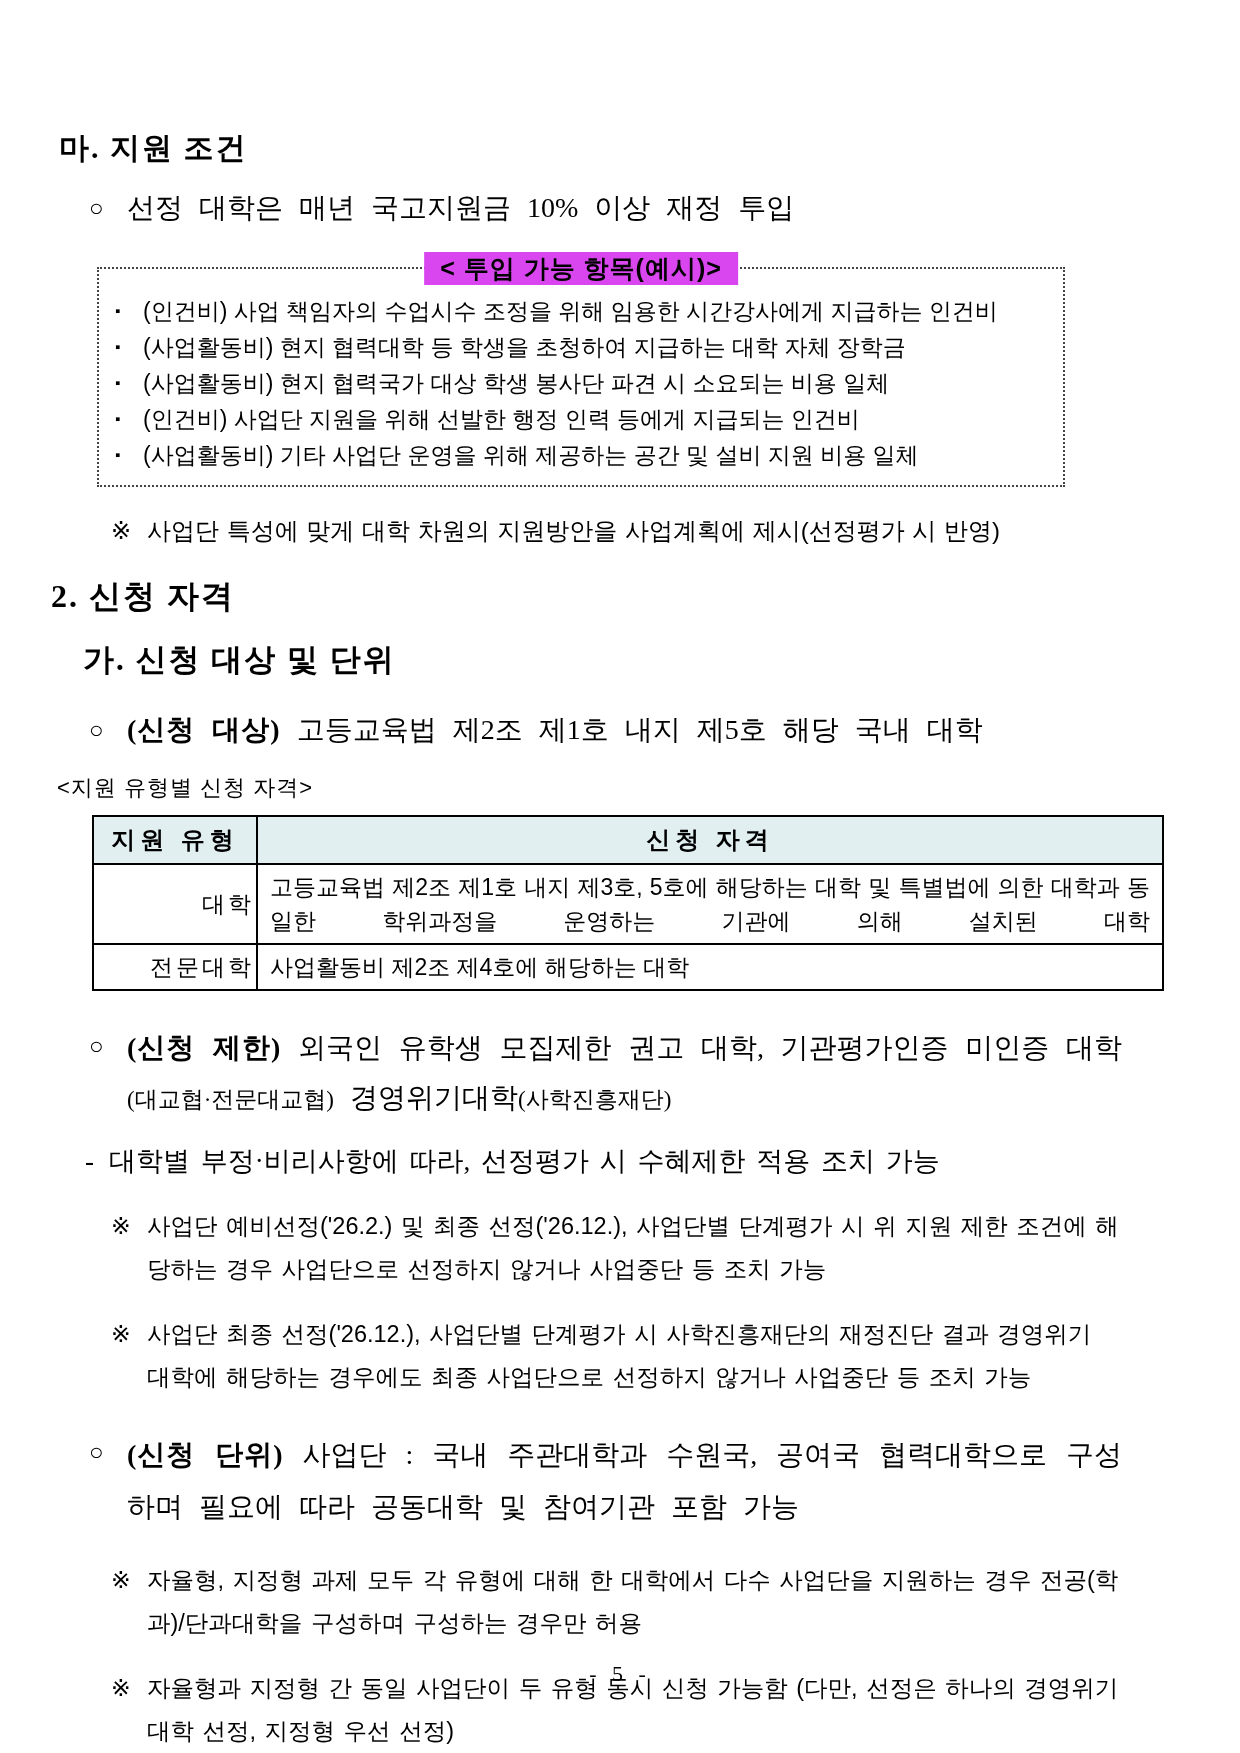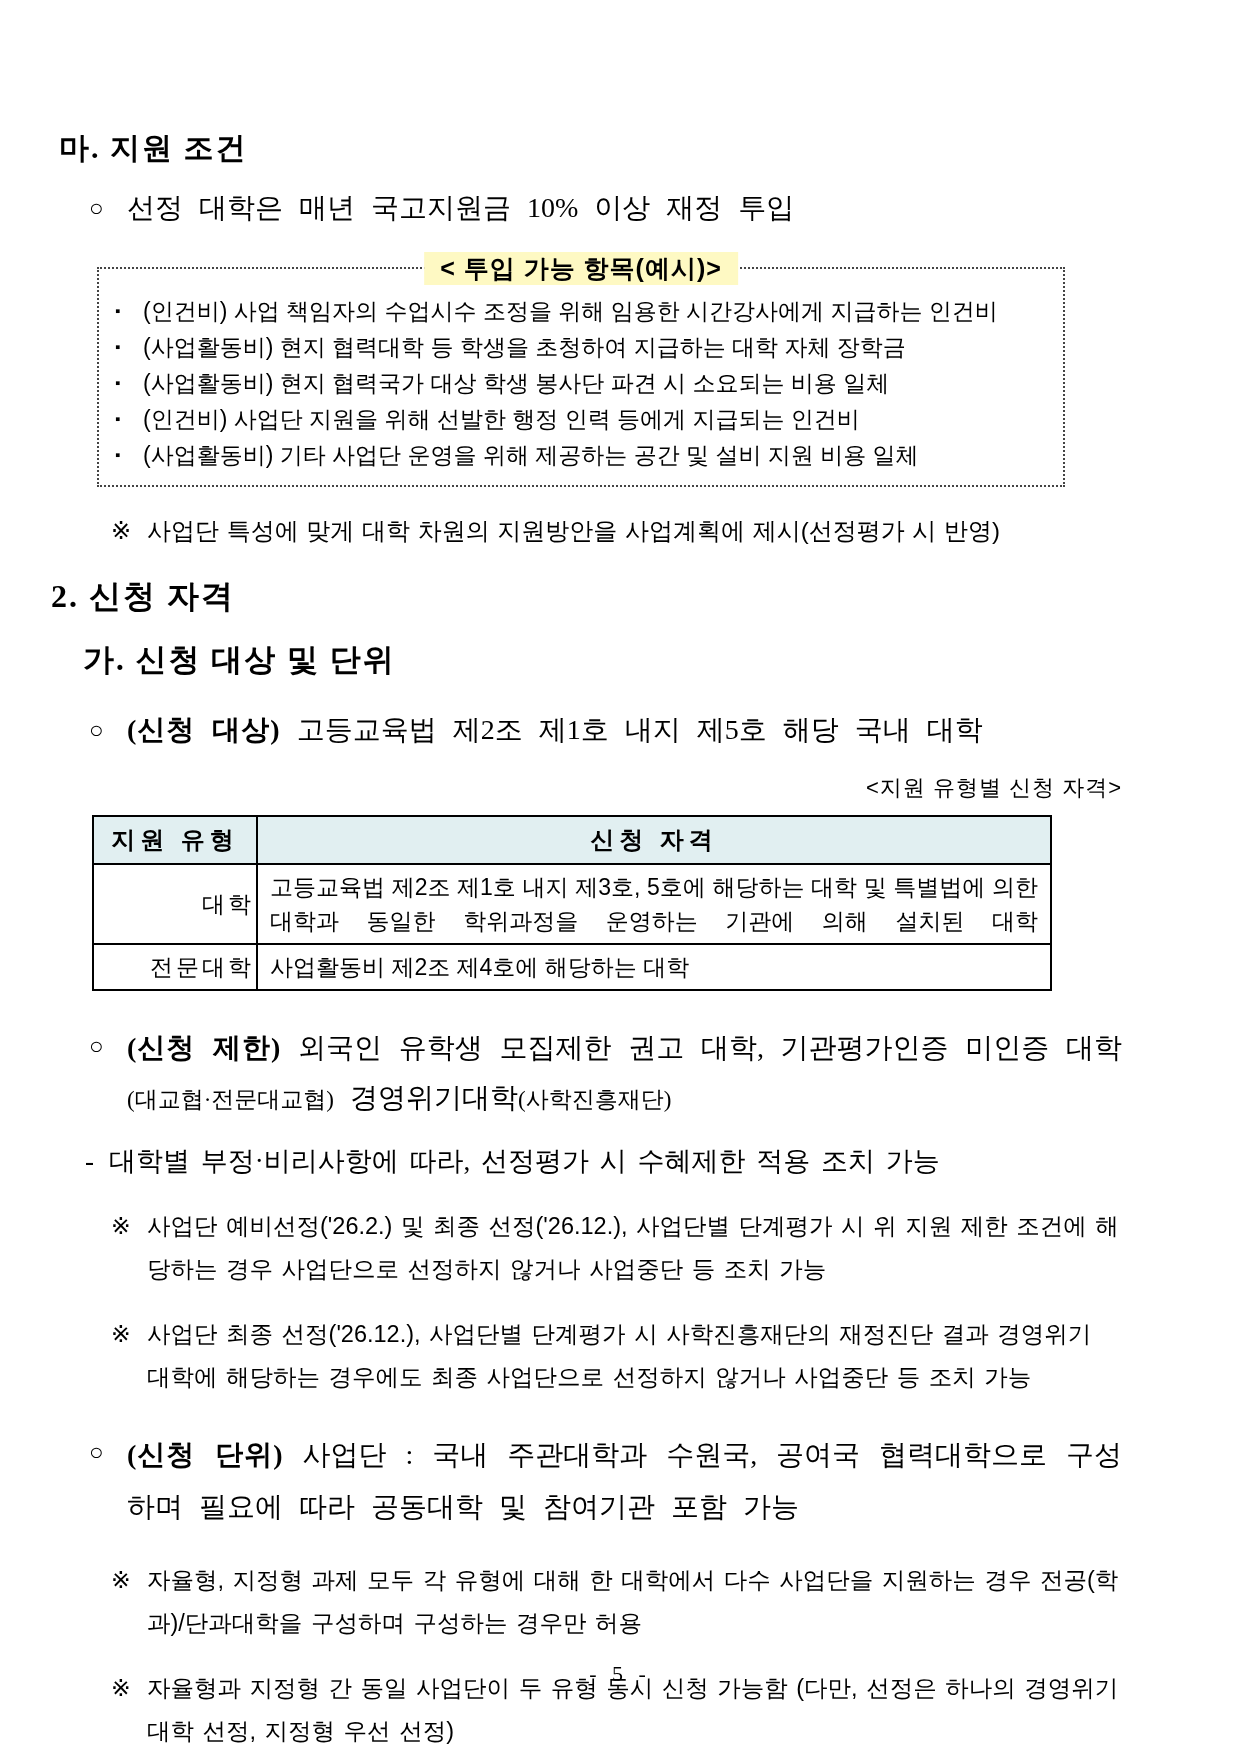--- a/index.html
+++ b/index.html
@@ -33,21 +33,21 @@
   .example-box{
     position:relative;
     margin:36px 0 0 40px;
     width:968px;
     box-sizing:border-box;
     border:2px dotted #444;
     padding:24px 14px 12px 12px;
   }
   .example-box-title{
     position:absolute;top:-17px;left:50%;transform:translateX(-50%);
-    background:#fef9c3;padding:0 16px;white-space:nowrap;
+    background:#d946ef;padding:0 16px;white-space:nowrap;
     font-family:"Liberation Sans","DejaVu Sans",sans-serif;
     font-weight:bold;font-size:25px;letter-spacing:1px;
   }
   .example-item{
     display:flex;align-items:flex-start;
     font-family:"Liberation Sans","DejaVu Sans",sans-serif;
     font-size:23px;line-height:36px;
   }
   .sq-marker{flex:0 0 28px;font-size:15px;line-height:36px;padding-left:4px;}
 
@@ -62,28 +62,28 @@
   .h-chapter{
     font-size:32px;font-weight:bold;letter-spacing:2px;
     margin:26px 0 0 -6px;
   }
   .h-sub{
     font-size:31px;font-weight:bold;letter-spacing:2px;
     margin:20px 0 0 26px;
   }
 
   .table-caption{
-    text-align:right;
+    text-align:left;
     font-family:"Liberation Sans","DejaVu Sans",sans-serif;
     font-size:22px;margin:20px 0 9px 0;letter-spacing:1px;
   }
   table.elig{
     border-collapse:collapse;
     margin:12px 0 0 35px;
-    width:960px;
+    width:1072px;
     font-family:"Liberation Sans","DejaVu Sans",sans-serif;
   }
   table.elig th, table.elig td{border:2px solid #000;}
   table.elig th{
     background:#e1eff1;
     font-size:24px;font-weight:bold;letter-spacing:5px;
     padding:7px 4px;
   }
   td.cell-type{
     width:158px;text-align:right;

